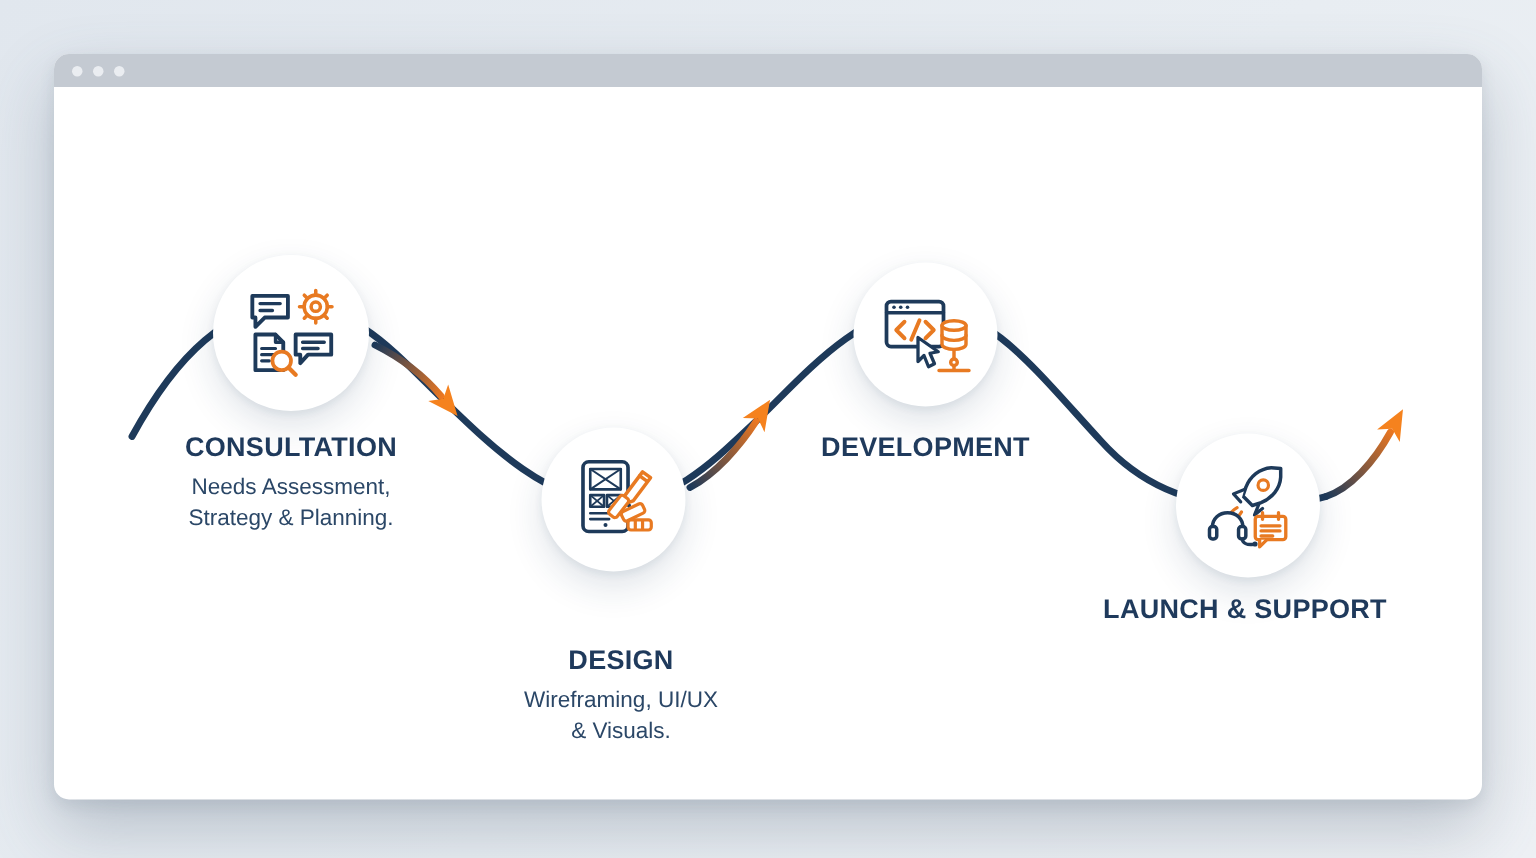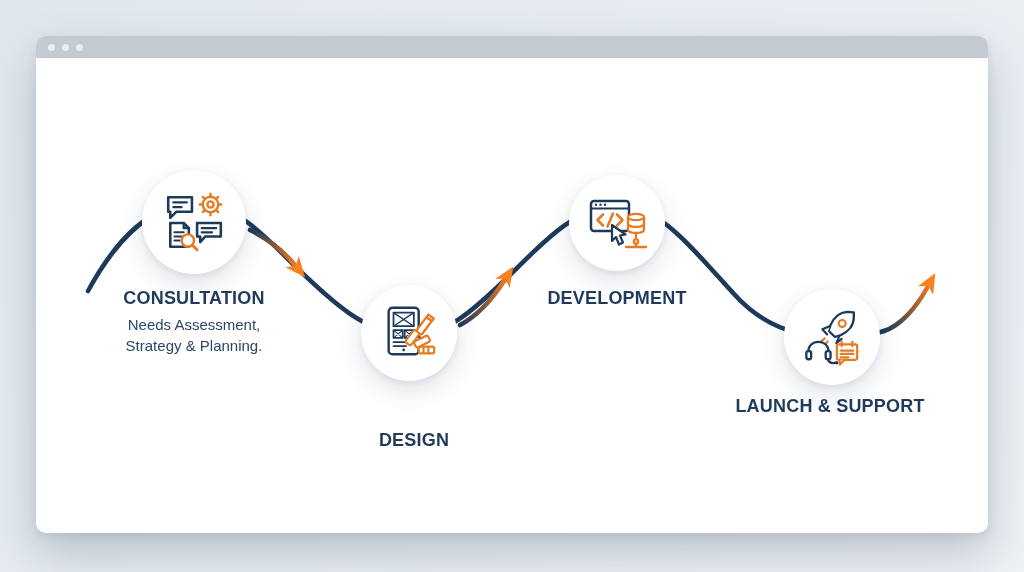--- a/index.html
+++ b/index.html
@@ -118,20 +118,22 @@
       <g stroke="#e87a22" stroke-width="2.2" fill="#fff">
         <rect x="42" y="34" width="16" height="7" rx="2" transform="rotate(-52 42 52)"></rect>
         <rect x="42" y="40" width="16" height="7" rx="2" transform="rotate(-26 42 52)"></rect>
         <rect x="42" y="46" width="16" height="7" rx="2"></rect>
         <path d="M47 46.5 v6 M52 46.5 v6"></path>
       </g>
     </svg>
   </div>
   <div class="stage-text" style="left:268px;top:359px;width:220px;margin-top:35px;">
     <div class="stage-title">DESIGN</div>
+    <div class="stage-sub">Wireframing, UI/UX
+&amp; Visuals.</div>
   </div>
 
   <div class="stage-circle" style="left:533px;top:139px;width:96px;height:96px;">
     <svg width="64" height="64" viewBox="0 0 64 64" fill="none" stroke-linecap="round" stroke-linejoin="round">
       <rect x="6" y="10" width="38" height="30" rx="3" stroke="#1e3a5a" stroke-width="2.5" fill="#fff"></rect>
       <path d="M6 17.5 h38" stroke="#1e3a5a" stroke-width="2.2"></path>
       <circle cx="11" cy="13.8" r="1.2" fill="#1e3a5a"></circle>
       <circle cx="15.5" cy="13.8" r="1.2" fill="#1e3a5a"></circle>
       <circle cx="20" cy="13.8" r="1.2" fill="#1e3a5a"></circle>
       <g stroke="#e87a22" stroke-width="2.6">

